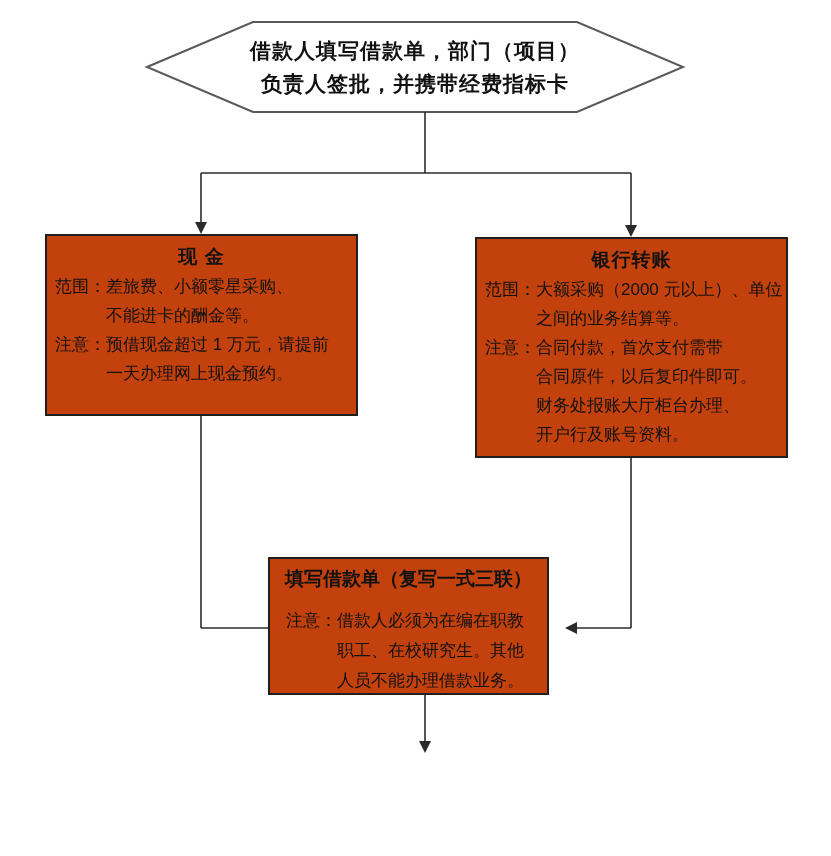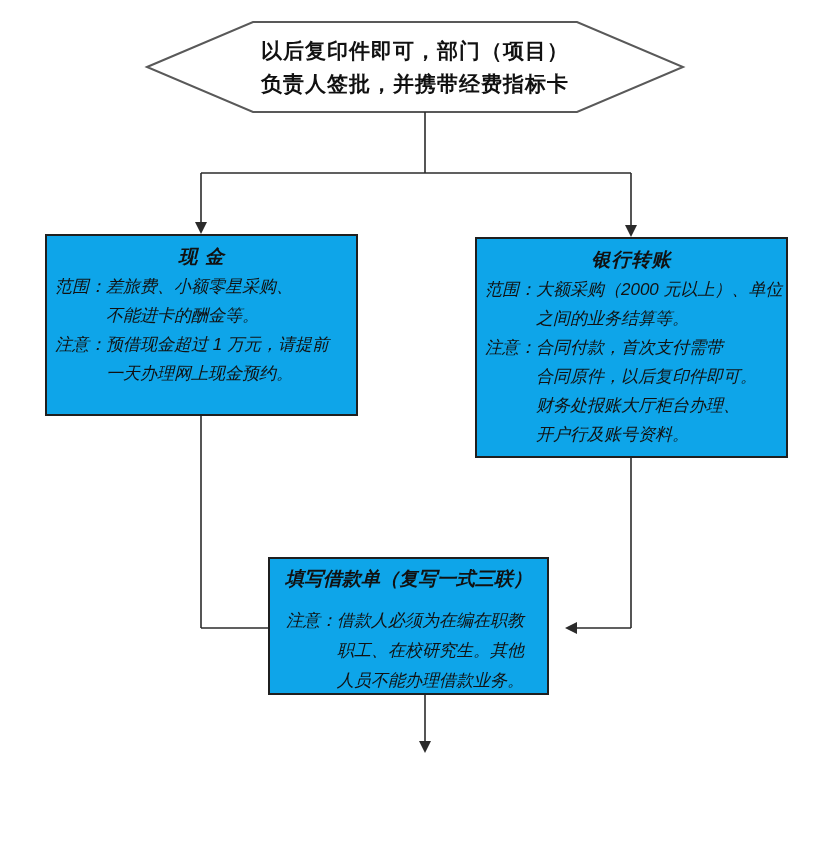--- a/index.html
+++ b/index.html
@@ -21,22 +21,22 @@
 
   
   .hex-text{
     position:absolute;left:147px;top:22px;width:536px;height:90px;
     display:flex;flex-direction:column;justify-content:center;align-items:center;
     z-index:1;font-weight:700;font-size:21px;line-height:33px;letter-spacing:1px;
   }
 
   
   .node{
-    position:absolute;background:#0ea5e9;border:2px solid var(--box-border);
-    box-sizing:border-box;z-index:1;font-style:italic;
+    position:absolute;background:#c2410c;border:2px solid var(--box-border);
+    box-sizing:border-box;z-index:1;
   }
   .node-title{
     text-align:center;font-weight:700;font-size:19px;line-height:26px;
     padding-top:8px;letter-spacing:1px;
   }
   .node-body{font-size:17px;line-height:29px;padding:2px 8px 0 8px;}
   .node-body .line{white-space:nowrap;}
   .node-body .cont{margin-left:3em;}
 
   .cash-box{left:45px;top:234px;width:313px;height:182px;}
@@ -80,21 +80,21 @@
       <line class="flow-line" x1="631" y1="628" x2="576" y2="628"></line>
       <polygon class="arrow-head" points="577,622 577,634 565,628"></polygon>
     </g>
     <g>
       <line class="flow-line" x1="425" y1="695" x2="425" y2="742"></line>
       <polygon class="arrow-head" points="419,741 431,741 425,753"></polygon>
     </g>
   </svg>
 
   <div class="hex-text">
-    <div>以后复印件即可，部门（项目）</div>
+    <div>借款人填写借款单，部门（项目）</div>
     <div>负责人签批，并携带经费指标卡</div>
   </div>
 
   <div class="node cash-box">
     <div class="node-title">现 金</div>
     <div class="node-body">
       <div class="line">范围：差旅费、小额零星采购、</div>
       <div class="line cont">不能进卡的酬金等。</div>
       <div class="line">注意：预借现金超过 1 万元，请提前</div>
       <div class="line cont">一天办理网上现金预约。</div>

